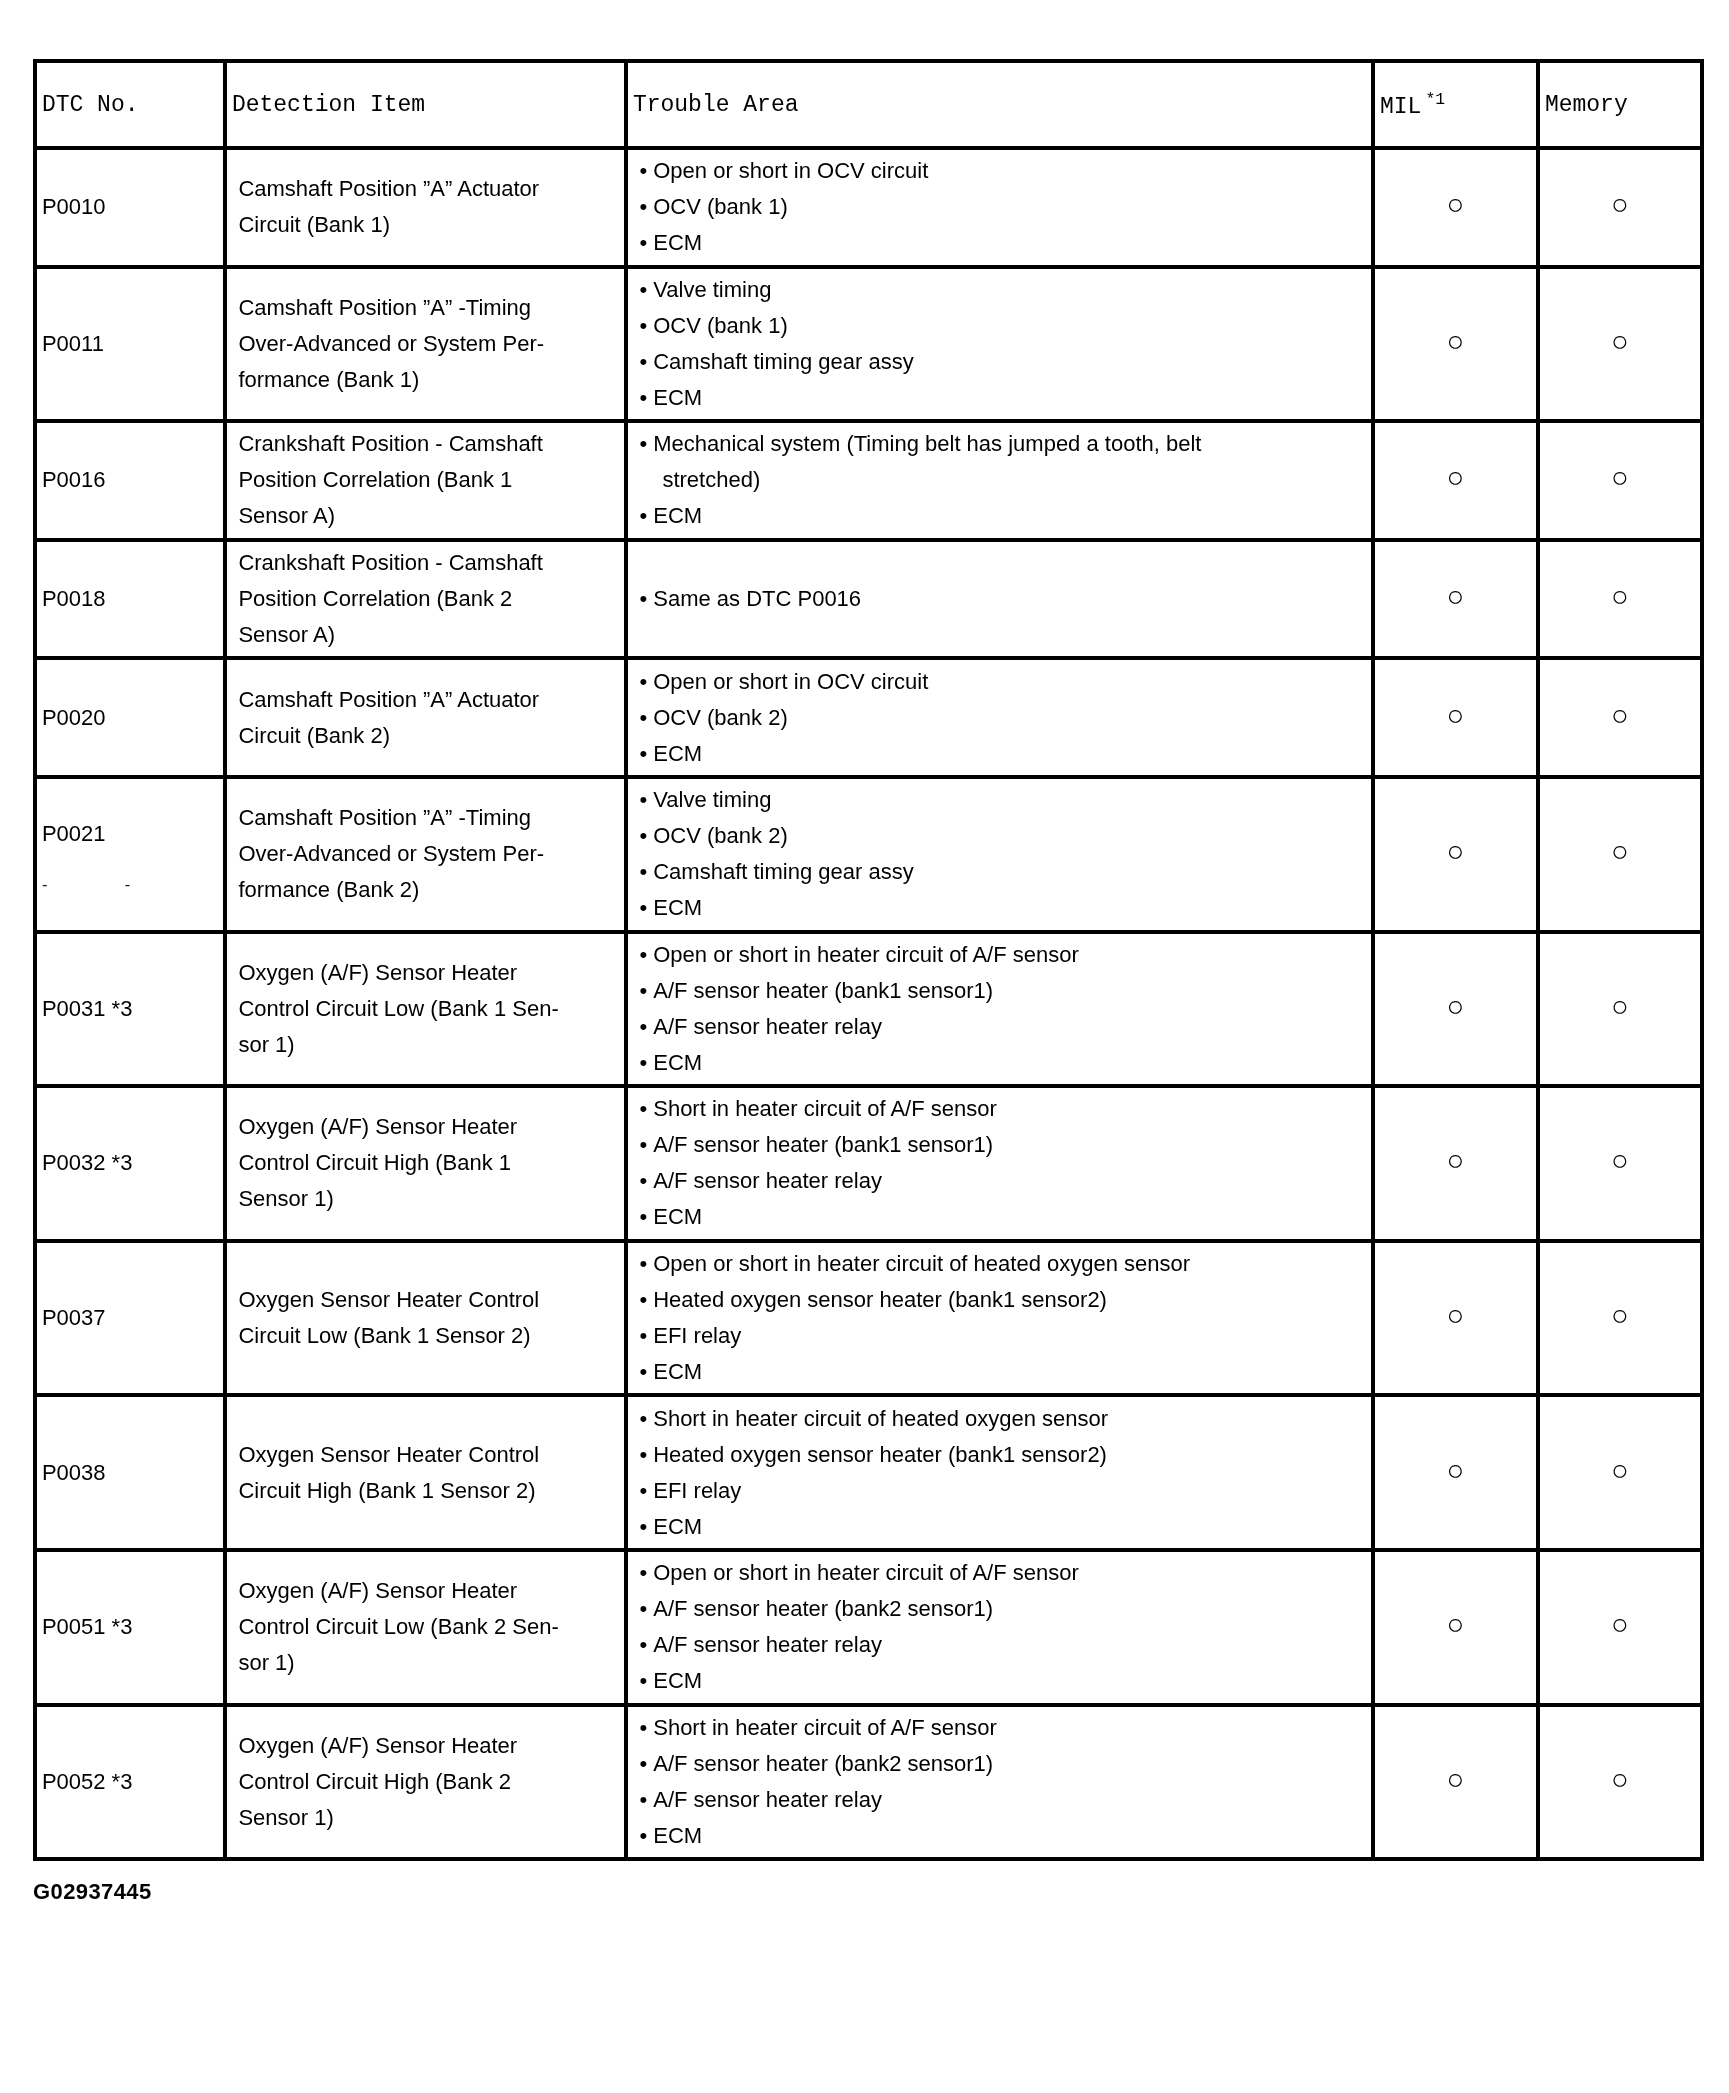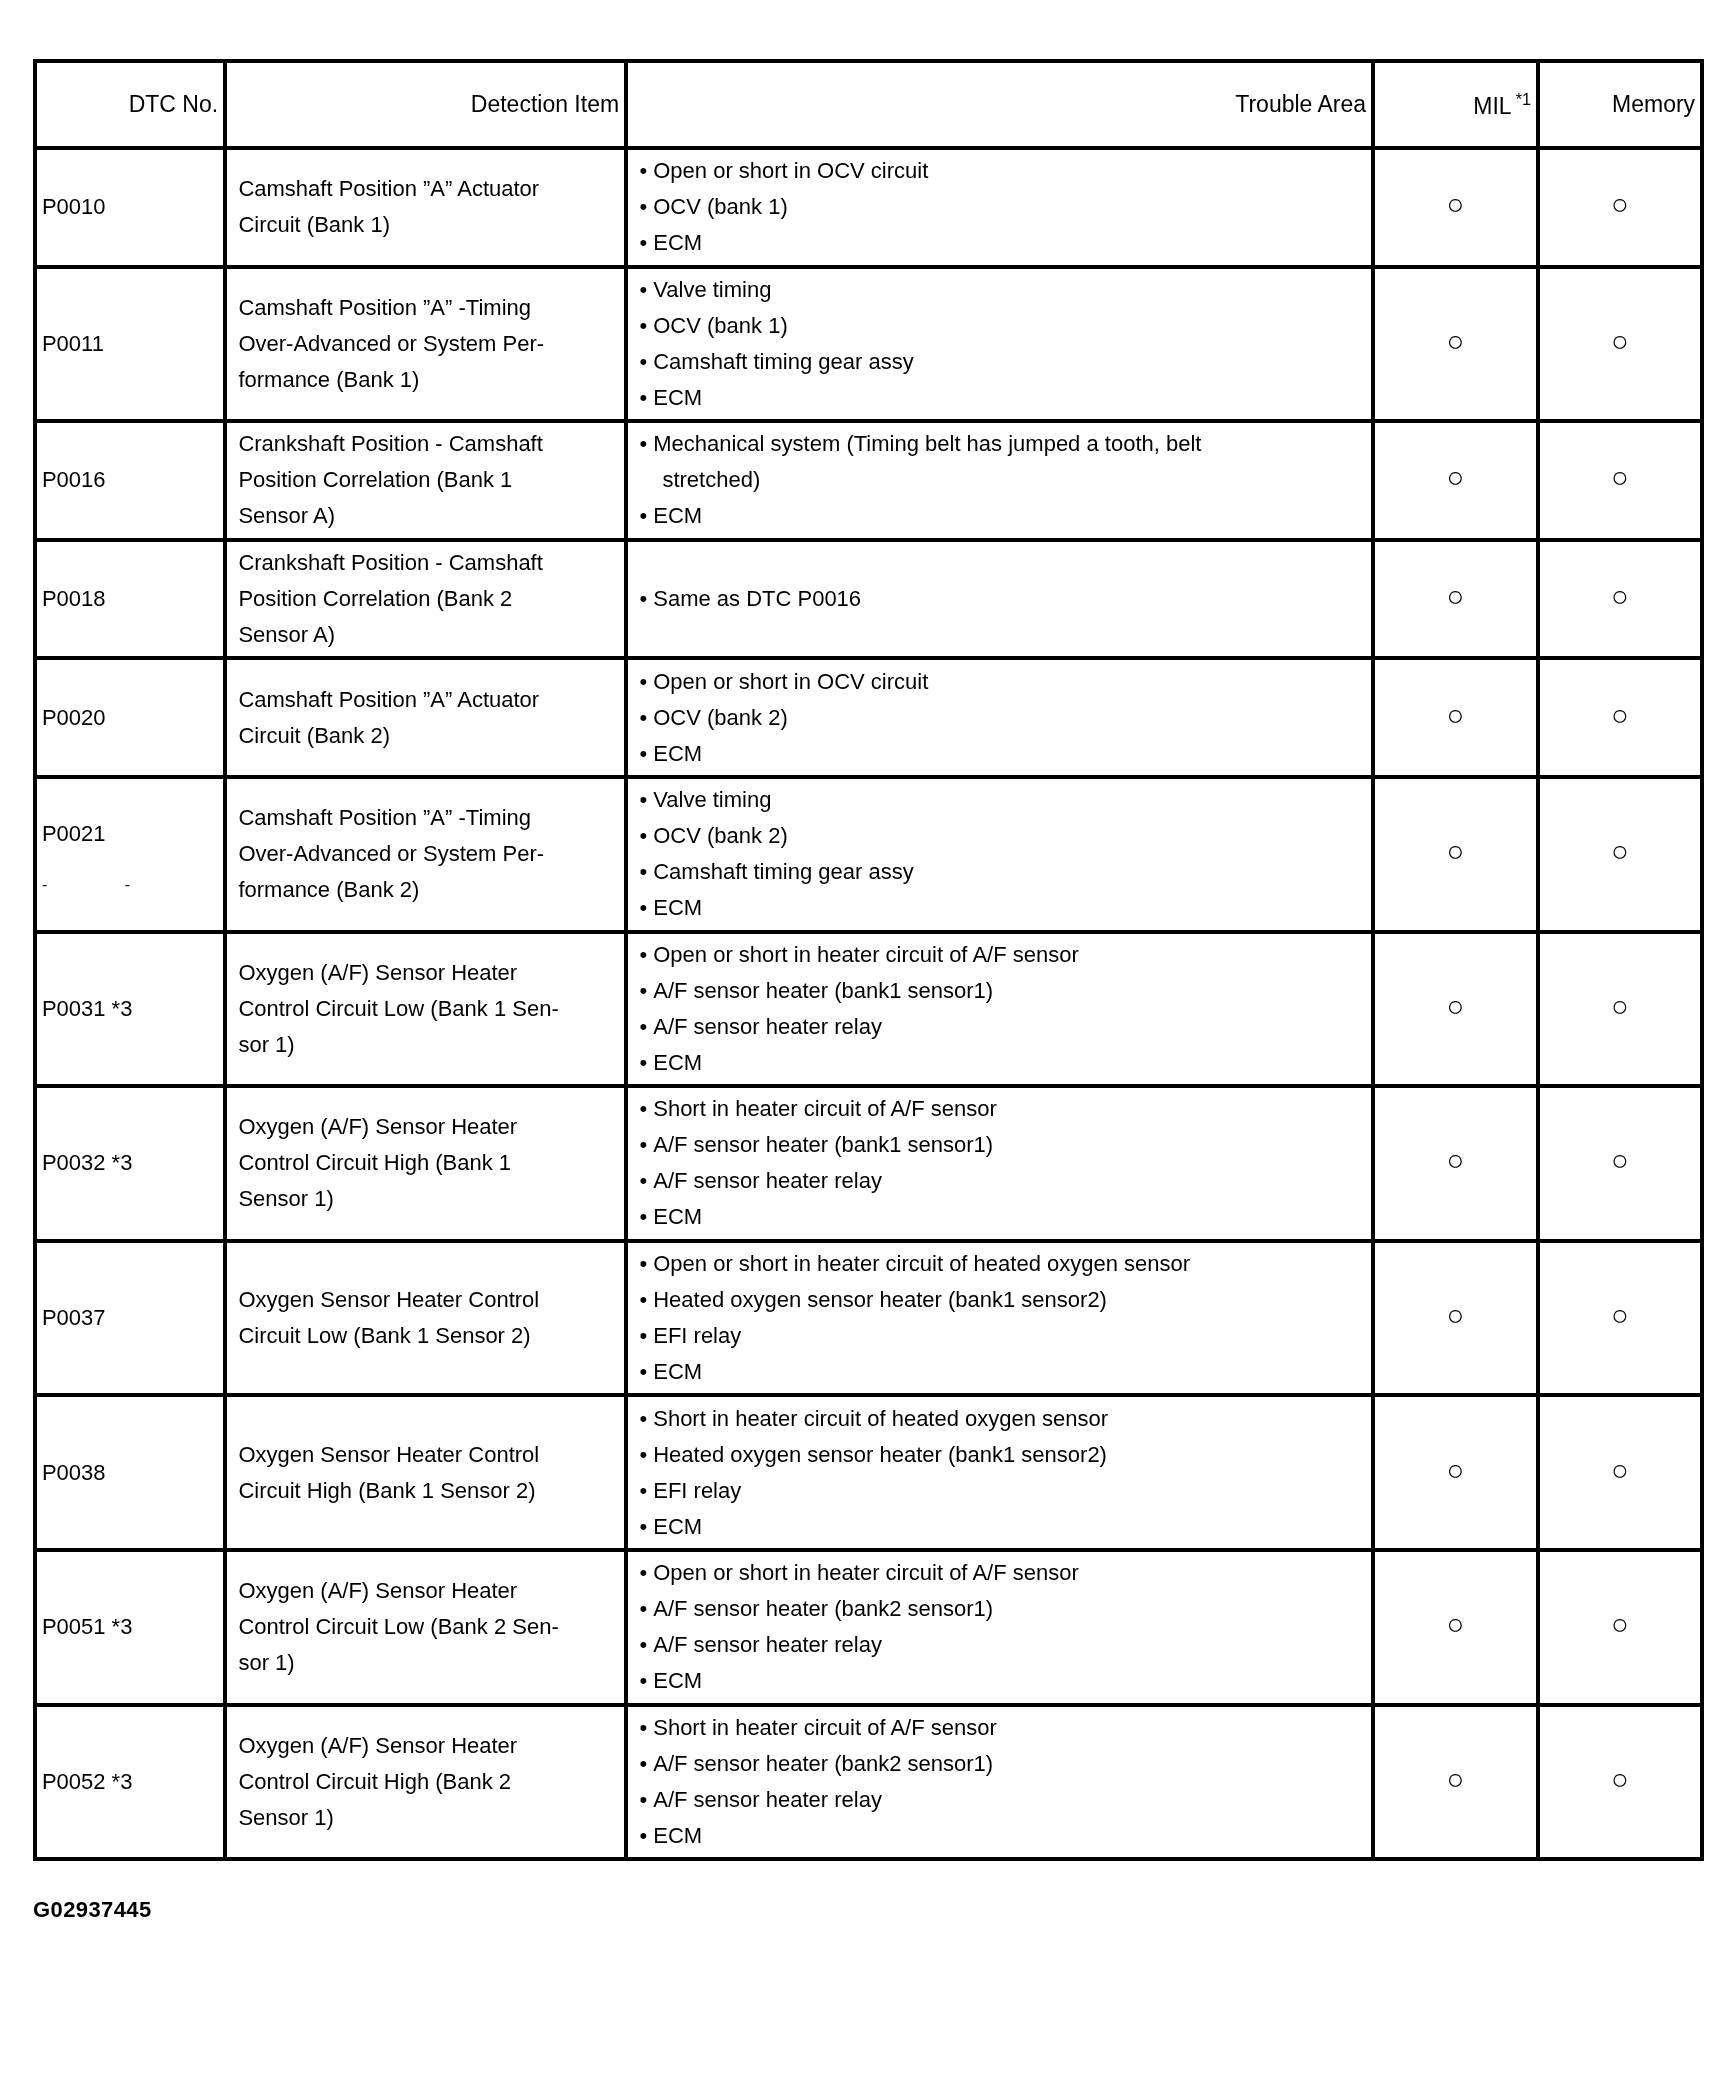--- a/index.html
+++ b/index.html
@@ -28,22 +28,23 @@
   col.c-memory  { width: 164px; }
 
   th, td {
     border: 4.1px solid #000000;
     vertical-align: middle;
   }
   thead th {
     height: 83px;
     font-size: 23px;
     font-weight: 400;
-    text-align: right;
+    text-align: left;
     padding: 0 4.9px;
+    font-family: Liberation Mono, monospace;
   }
   thead th sup {
     font-size: 16.3px;
     margin-left: 4.1px;
   }
   td {
     font-size: 22px;
     line-height: 36px;
     padding: 3.3px 11.4px;
   }
@@ -71,21 +72,21 @@
     display: inline-block;
   }
   .scan-marks {
     font-size: 16.3px;
     line-height: 16.3px;
     margin-top: 24.4px;
     word-spacing: 73px;
     color: #1a1a1a;
   }
   .figure-id {
-    margin-top: 36px;
+    margin-top: 18px;
     font-size: 22px;
     font-weight: 600;
     letter-spacing: 0.4px;
   }
 </style>
 </head>
 <body>
 
 <div class="page">
   <table class="dtc-table">

